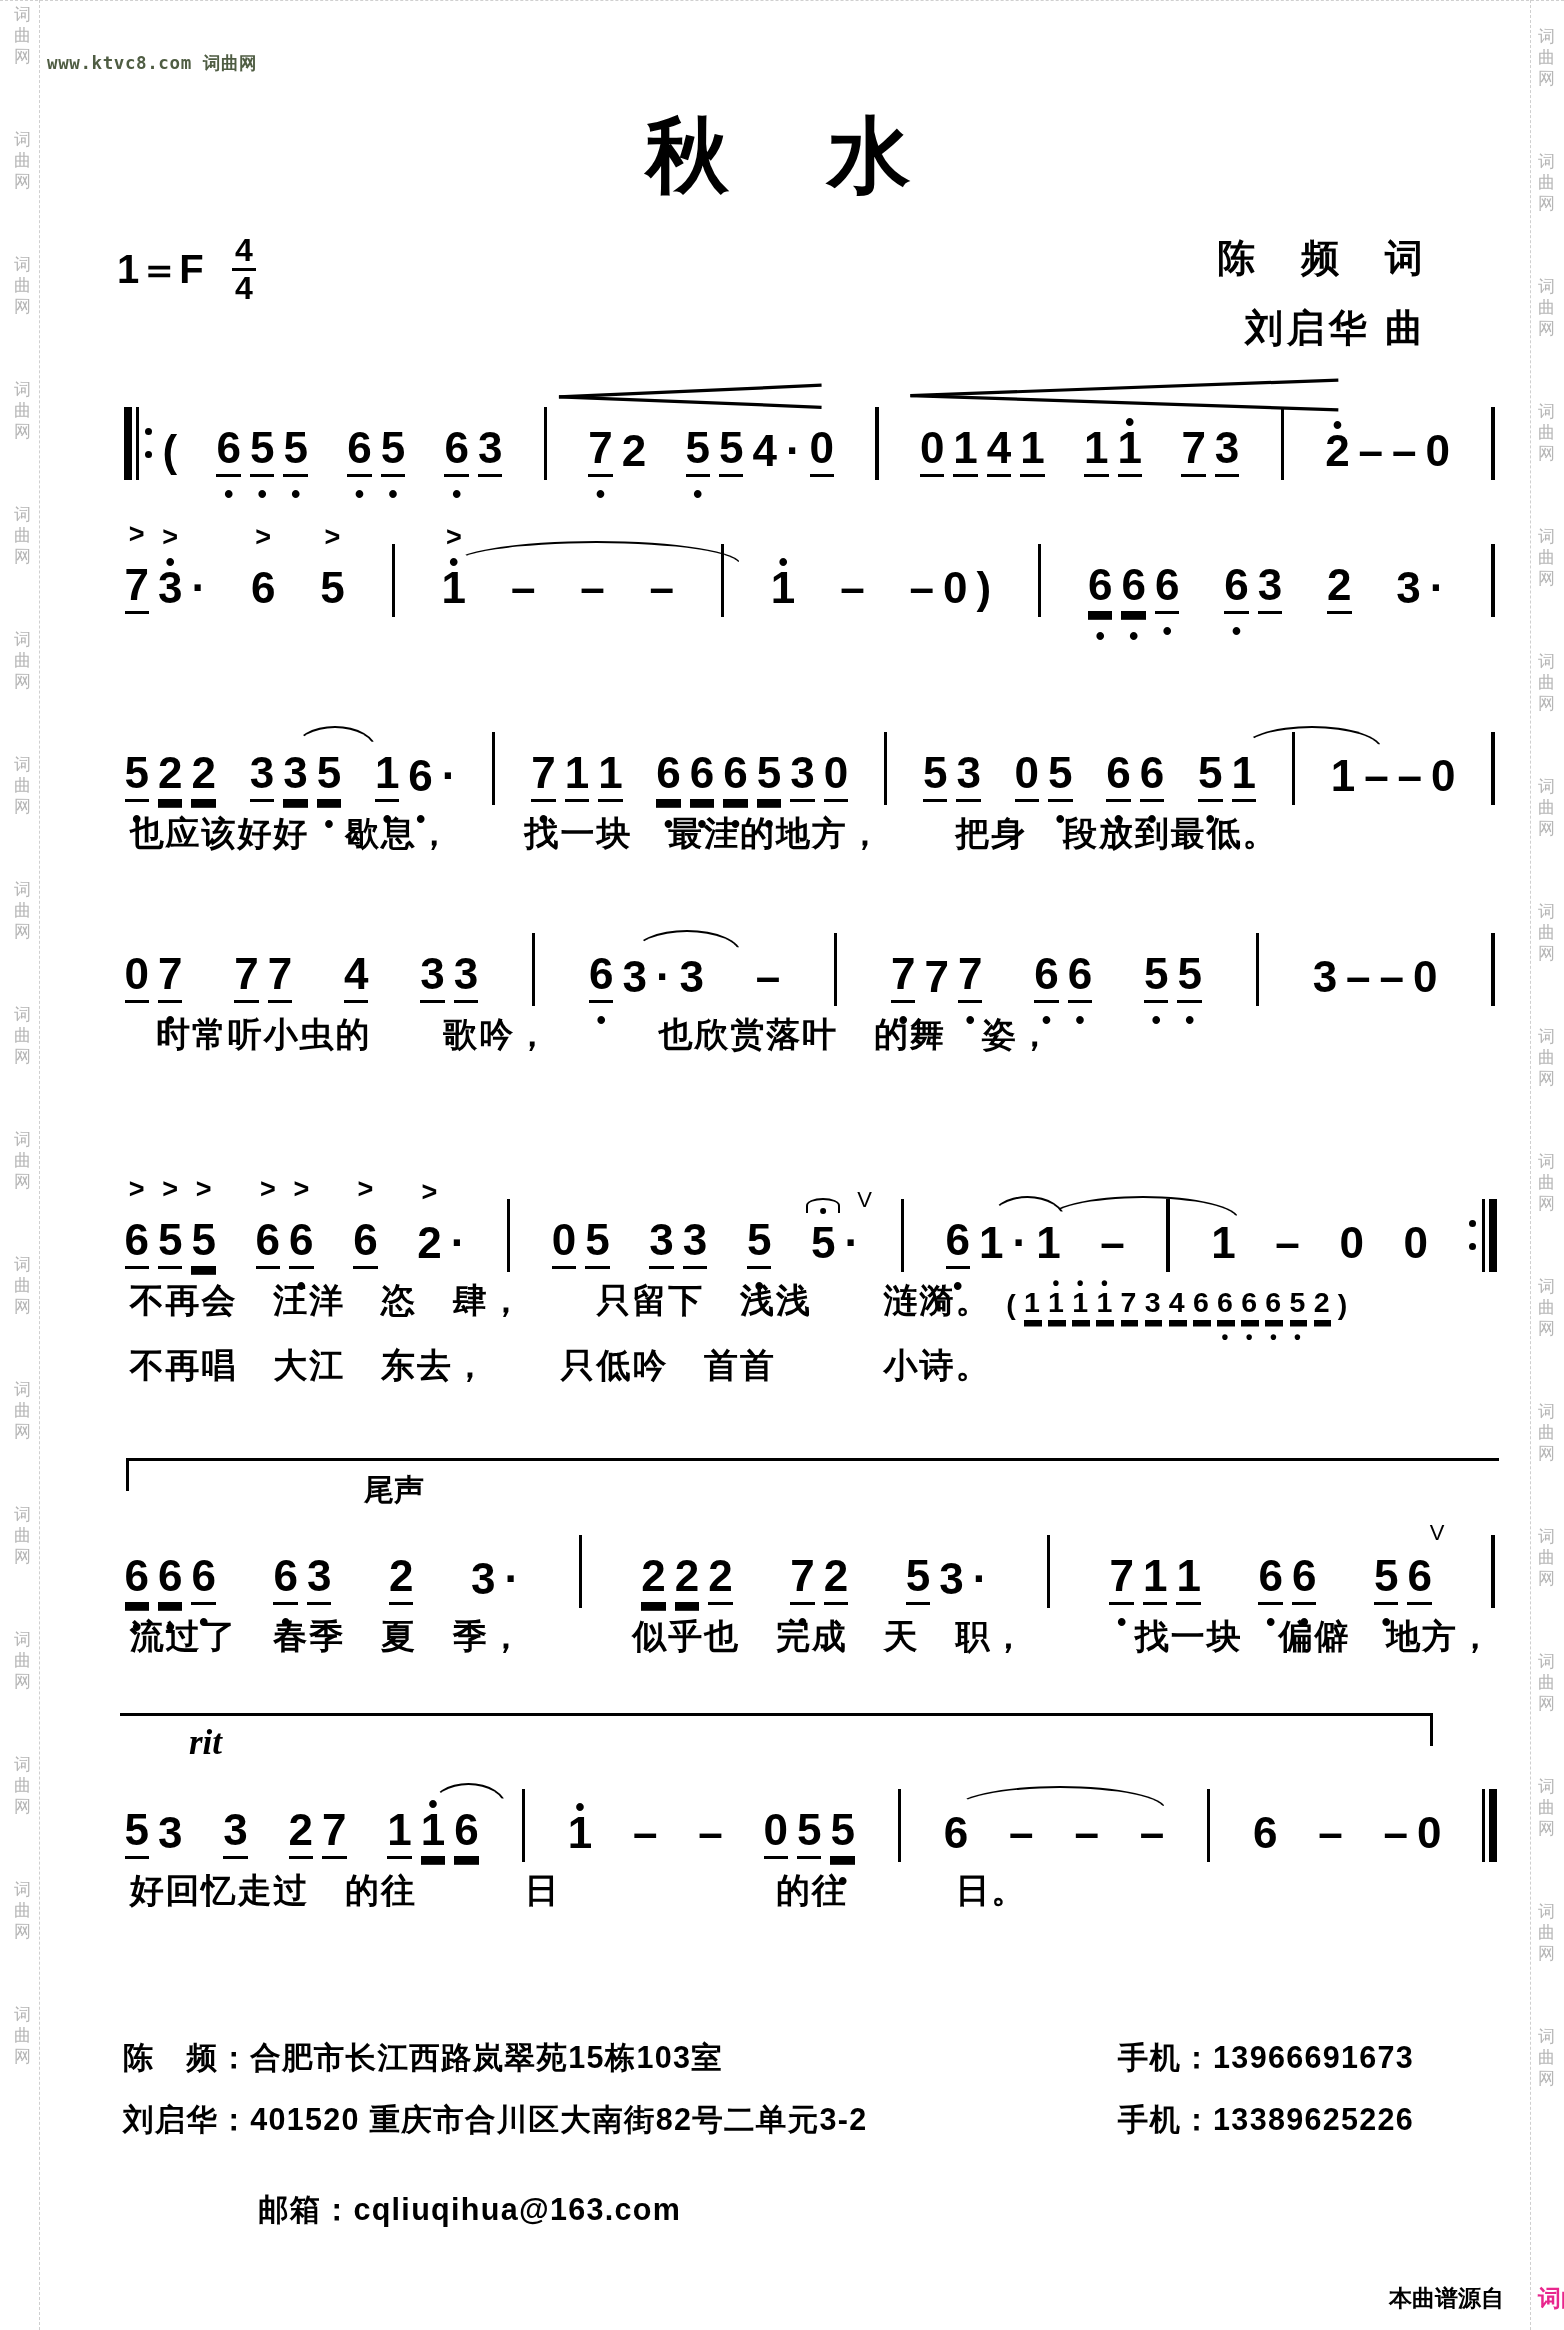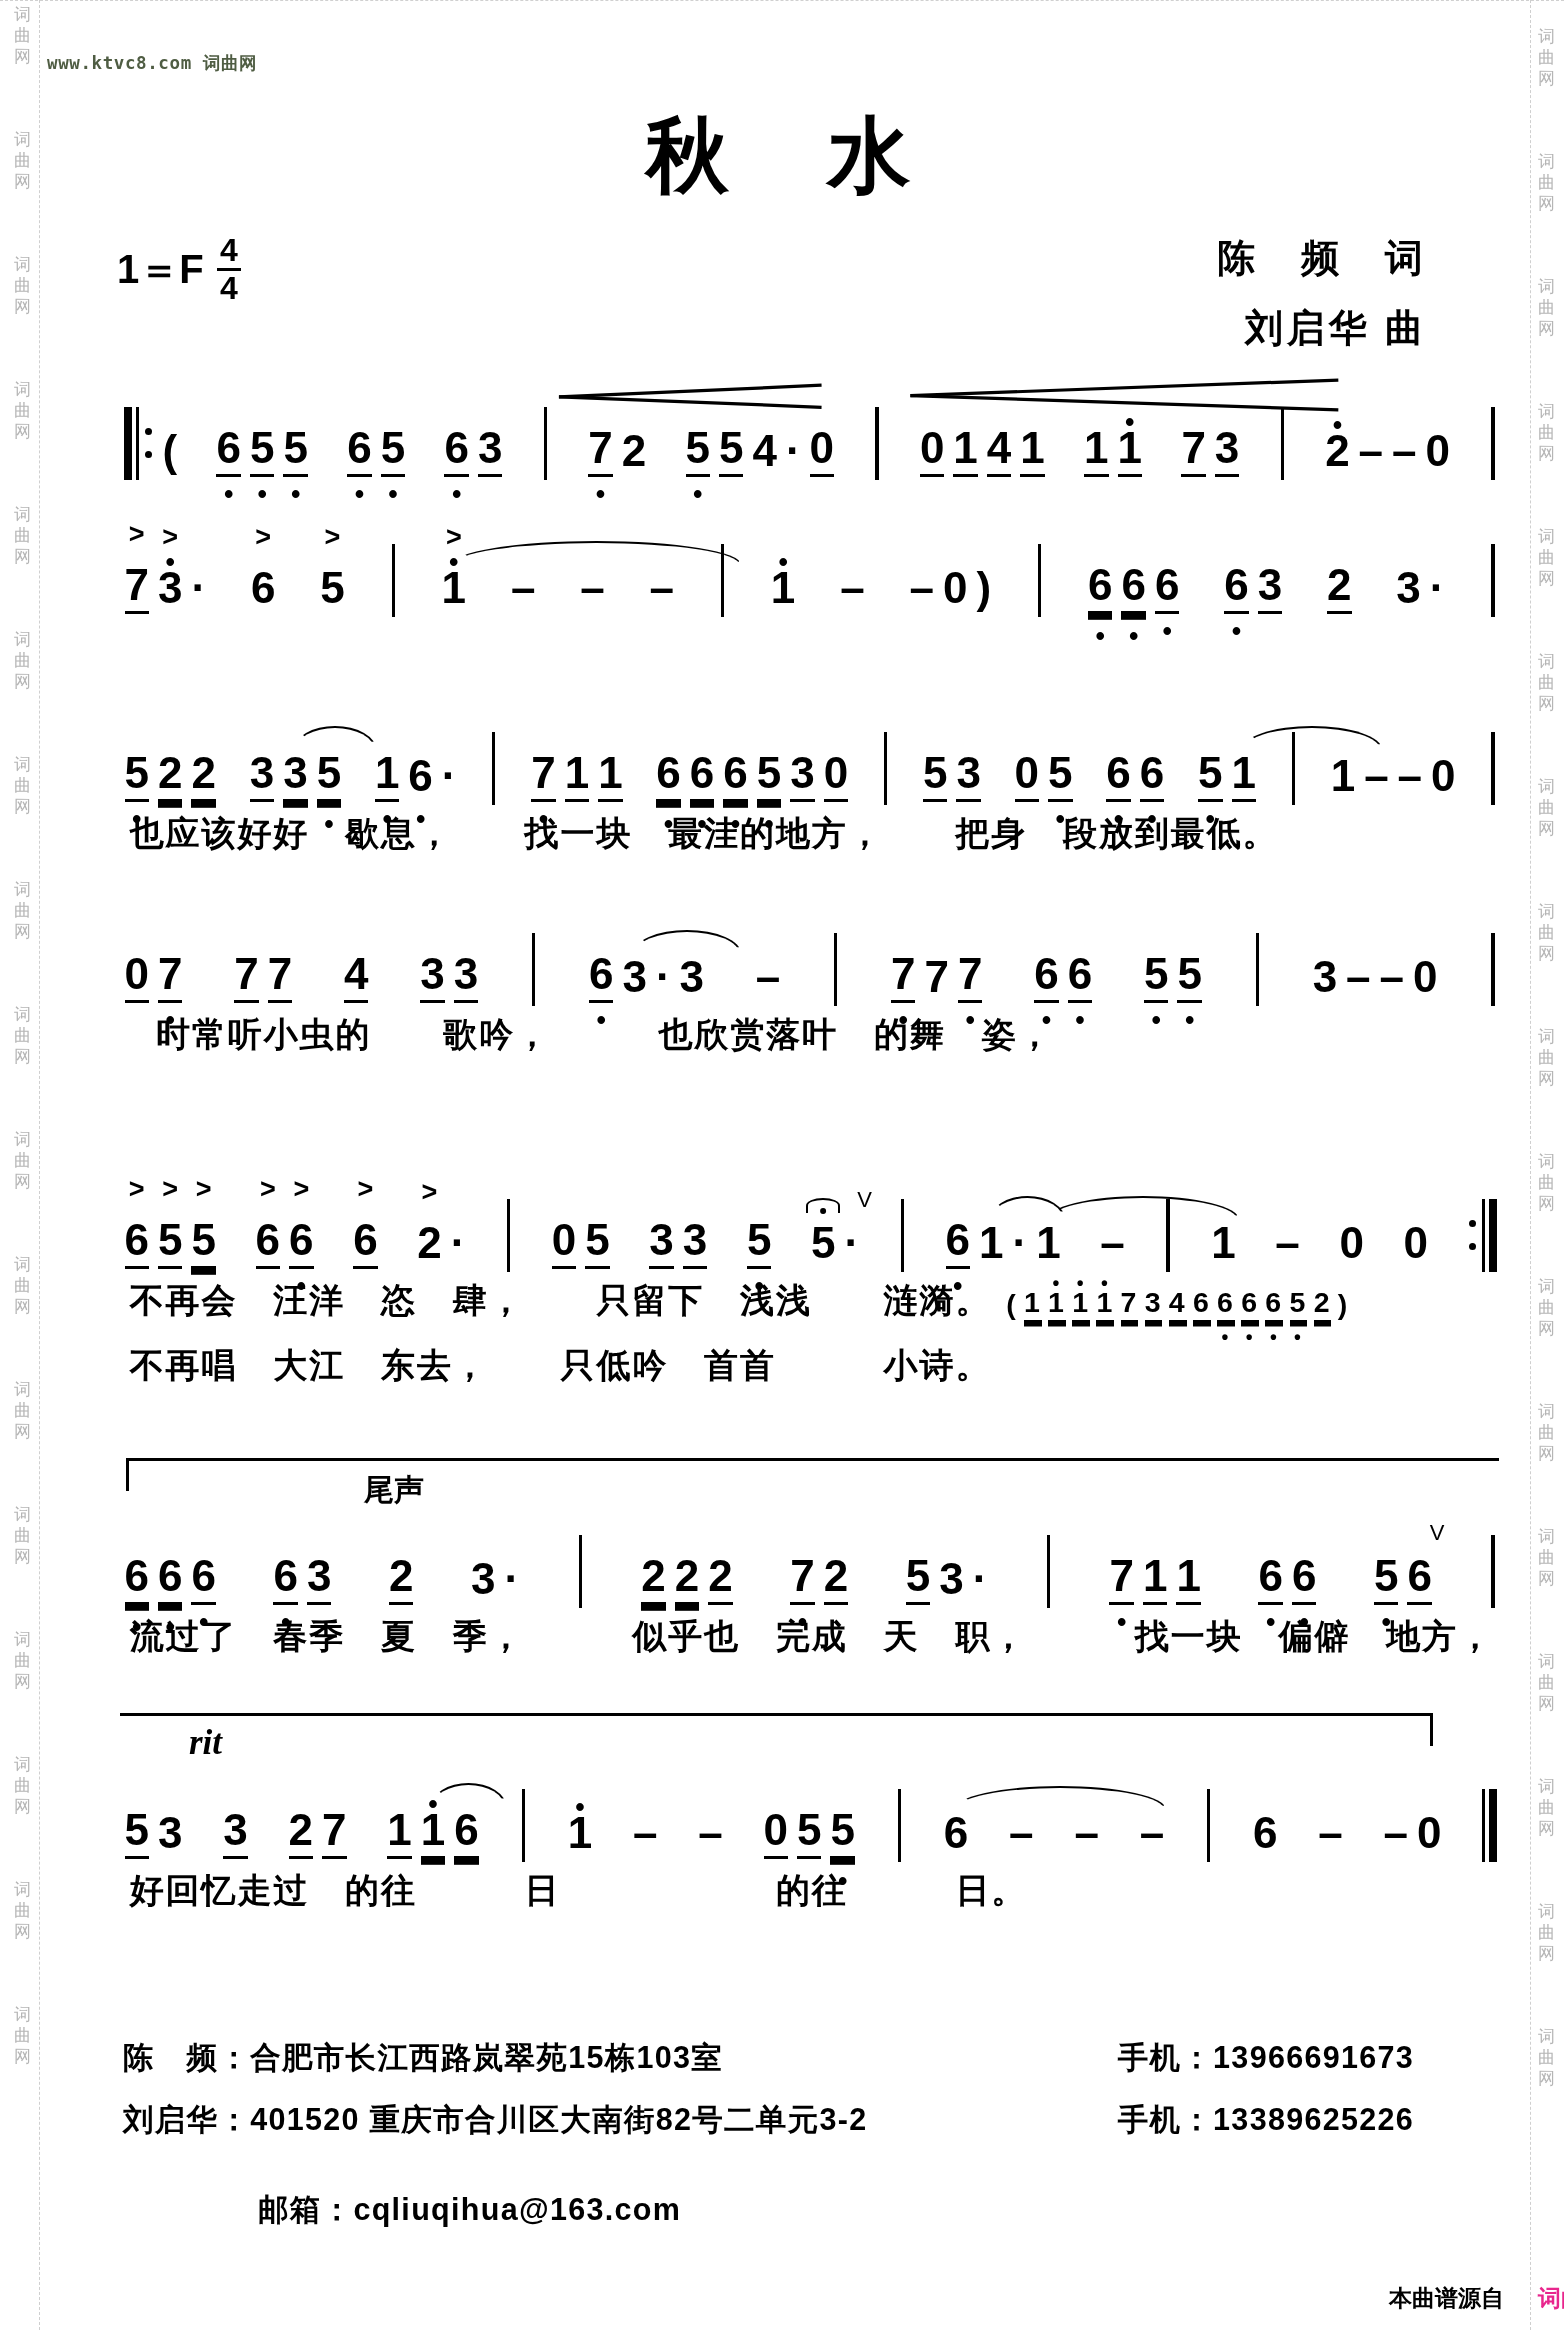--- a/index.html
+++ b/index.html
@@ -15,21 +15,21 @@
   .rail .rg span{display:block;line-height:21px;}
   .rail.left .rg:first-child{margin-top:3.9px;}
   .rail.right .rg:first-child{margin-top:26px;}
 
   .wm-top{position:absolute;top:51px;left:47px;font:700 17.5px "DejaVu Sans Mono",monospace;
           color:#4f5d43;letter-spacing:0.6px;}
 
   .title{position:absolute;top:109px;left:0;right:0;text-align:center;
          font:700 83px/1.15 "Liberation Serif",serif;letter-spacing:7.8px;}
 
-  .keysig{position:absolute;top:233px;left:117px;display:flex;align-items:center;gap:13px;
+  .keysig{position:absolute;top:233px;left:117px;display:flex;align-items:center;gap:28px;
           font:700 40px "Liberation Sans",sans-serif;}
   .meter{display:inline-flex;flex-direction:column;font-size:32px;line-height:1.08;text-align:center;}
   .meter .num{border-bottom:3.2px solid #000;padding:0 3.2px;}
   .meter .den{padding:0 3.2px;}
 
   .credits{position:absolute;top:223px;right:137px;text-align:right;
            font:700 38px/1.85 "Liberation Sans",sans-serif;letter-spacing:3.9px;}
 
   .hairpins{position:absolute;top:0;left:0;pointer-events:none;}
 

